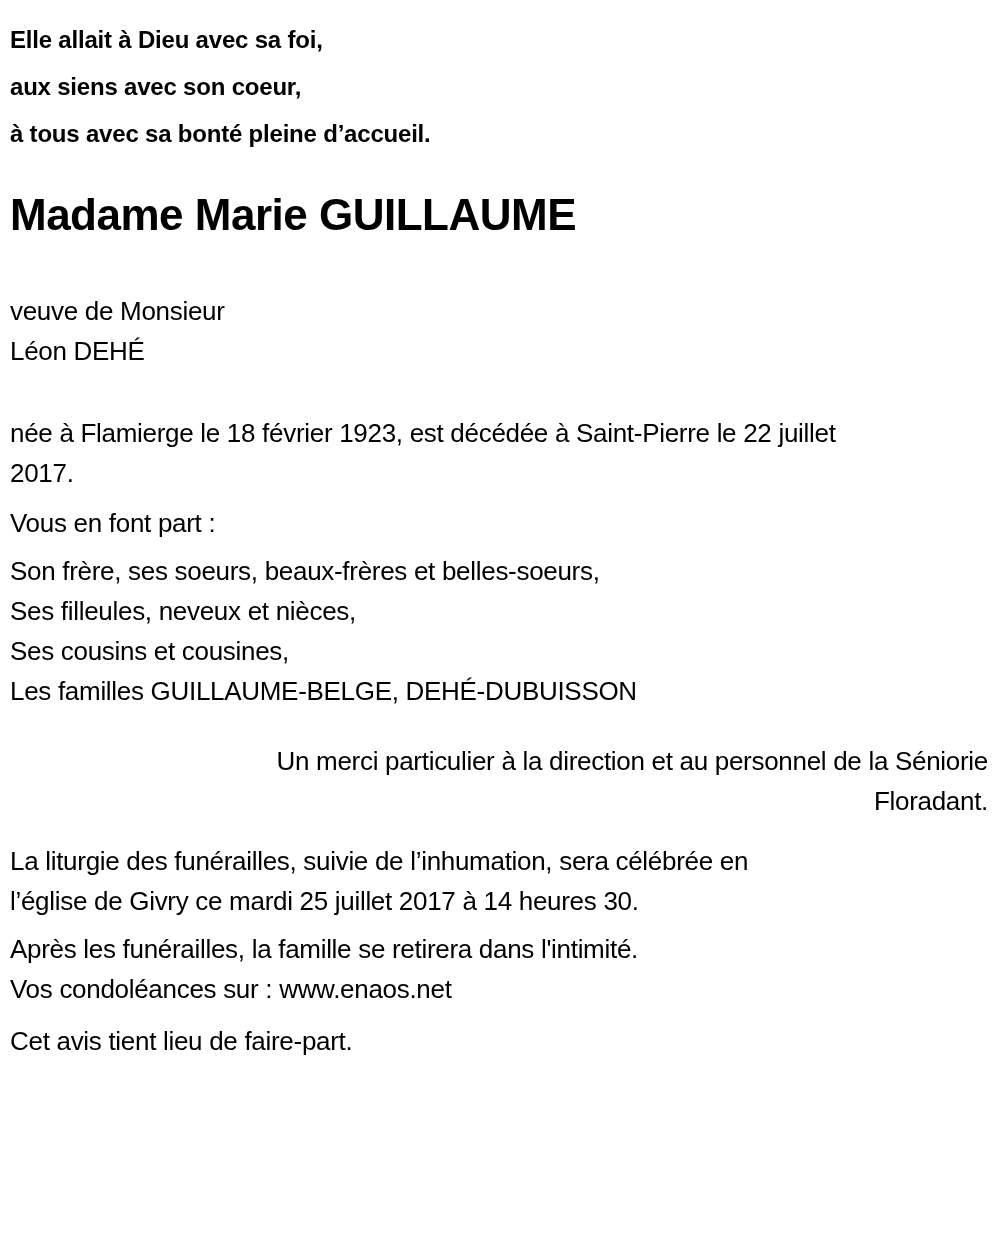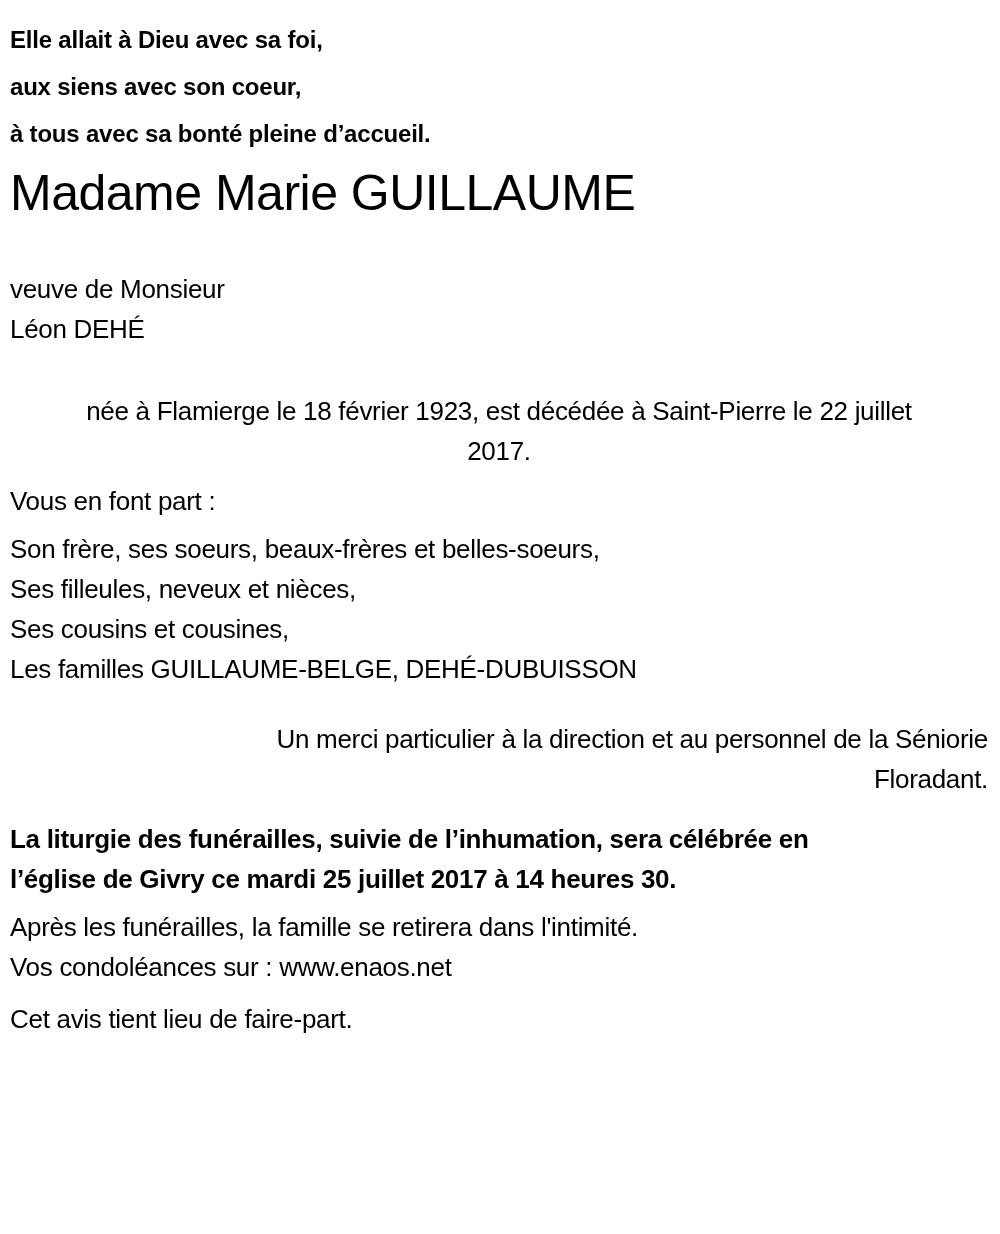--- a/index.html
+++ b/index.html
@@ -20,42 +20,42 @@
   
   .epigraph-line {
     font-size: 24px;
     font-weight: 700;
     line-height: 47px;
     letter-spacing: -0.2px;
     white-space: nowrap;
   }
   
   .title {
-    font-size: 50px;
-    font-weight: 400;
+    font-size: 44px;
+    font-weight: 700;
     line-height: 48px;
     letter-spacing: -0.5px;
-    margin-top: 12px;
+    margin-top: 34px;
     white-space: nowrap;
   }
   
   .para {
     font-size: 26px;
     font-weight: 400;
     line-height: 40px;
     letter-spacing: -0.3px;
   }
   .para .line {
     white-space: nowrap;
   }
   .para.bold {
-    font-weight: 700;
+    font-weight: 400;
   }
   .mt52 { margin-top: 52px; }
-  .mt42 { margin-top: 42px; text-align: center; }
+  .mt42 { margin-top: 42px; }
   .mt30 { margin-top: 30px; text-align: right; }
   .mt20 { margin-top: 20px; }
   .mt10 { margin-top: 10px; }
   .mt8  { margin-top: 8px; }
   .mt4  { margin-top: 12px; }
   .mt0  { margin-top: 0; }
 </style>
 </head>
 <body>
 

